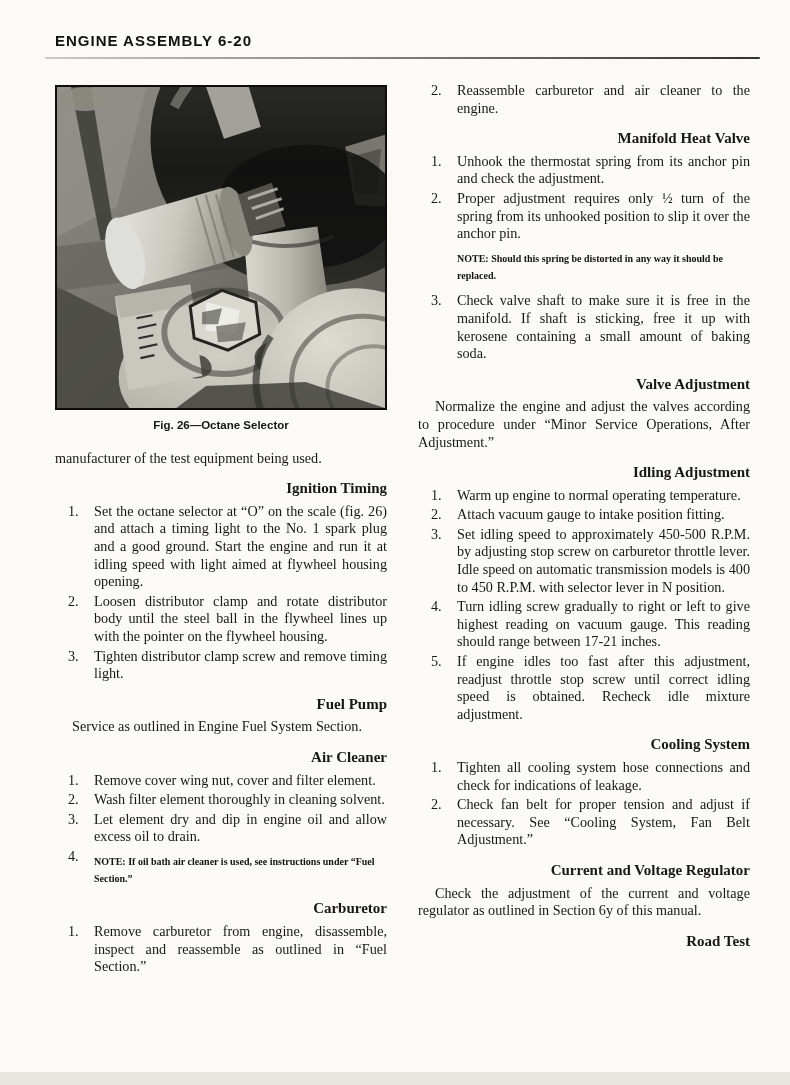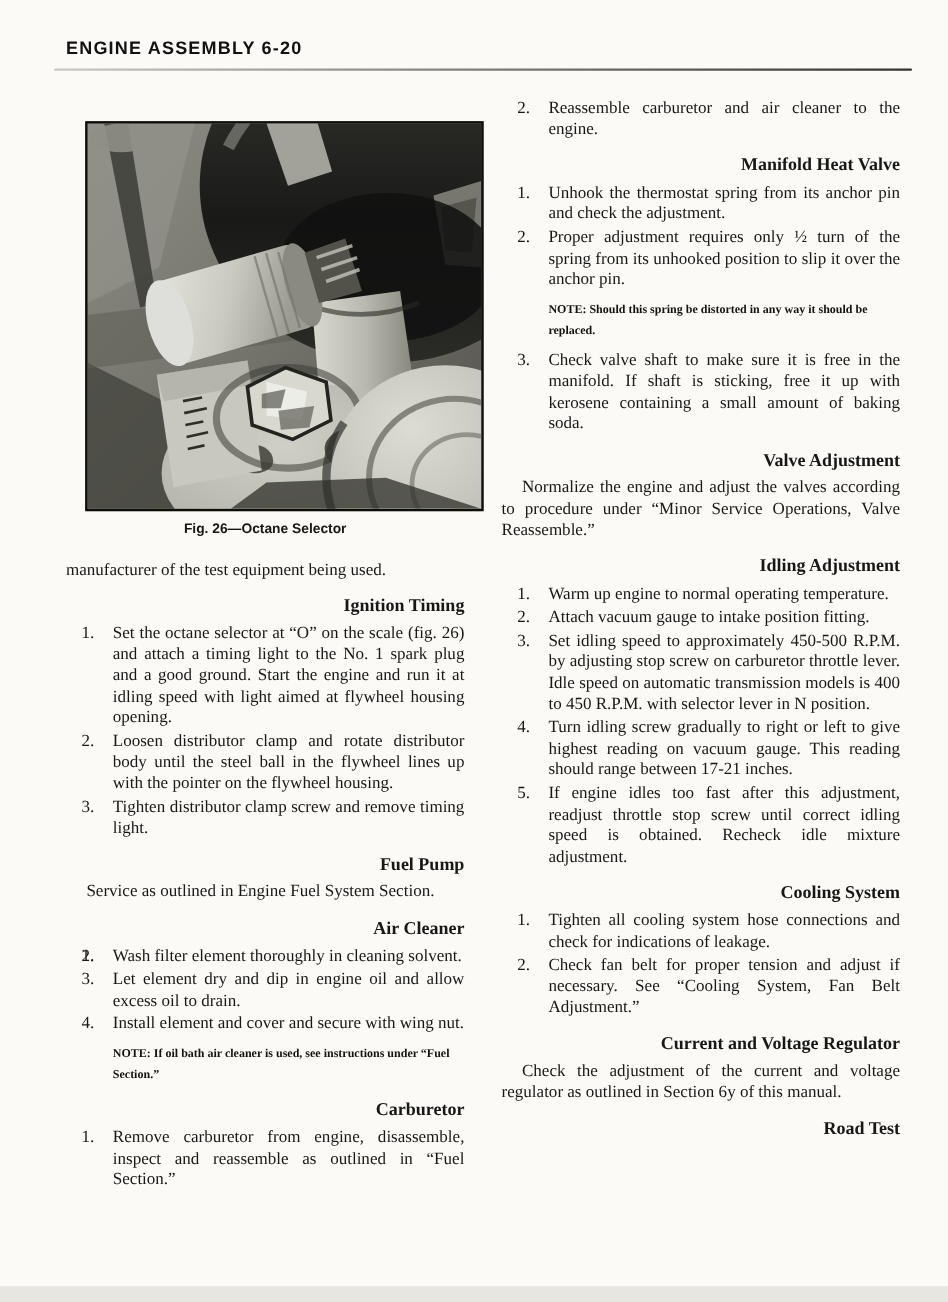--- a/index.html
+++ b/index.html
@@ -19,21 +19,21 @@
     color:#111;
   }
   .header-rule{
     position:absolute;left:45px;top:57px;width:715px;height:2px;
     background:linear-gradient(90deg, rgba(60,60,55,.25), rgba(35,35,30,.55) 45%, rgba(15,15,12,.85));
     border-radius:1px;
   }
   .col{position:absolute;width:332px;font-size:14.2px;line-height:17.6px;text-align:justify;}
   .col.left{left:55px;top:85px;}
   .col.right{left:418px;top:82px;}
-  figure{margin:16px;}
+  figure{margin:0;}
   .photo-frame{
     width:328px;height:321px;
     border:2px solid #0d0d0b;
     box-sizing:content-box;
     background:#7b7b74;
   }
   .photo-frame svg{display:block;width:100%;height:100%;}
   figcaption{
     margin-top:7px;
     text-align:center;
@@ -187,32 +187,32 @@
       <span class="num">3.</span>
       <span>Tighten distributor clamp screw and remove timing light.</span>
     </div>
 
     <h3>Fuel Pump</h3>
     <p class="body">Service as outlined in Engine Fuel System Section.</p>
 
     <h3>Air Cleaner</h3>
     <div class="item">
       <span class="num">1.</span>
+      <span>Remove cover wing nut, cover and filter element.</span>
     </div>
     <div class="item">
       <span class="num">2.</span>
       <span>Wash filter element thoroughly in cleaning solvent.</span>
     </div>
     <div class="item">
       <span class="num">3.</span>
       <span>Let element dry and dip in engine oil and allow excess oil to drain.</span>
     </div>
     <div class="item">
       <span class="num">4.</span>
-      <span>Install element and cover and secure with wing nut.</span>
     </div>
     <p class="note">NOTE: If oil bath air cleaner is used, see instructions under “Fuel Section.”</p>
 
     <h3>Carburetor</h3>
     <div class="item">
       <span class="num">1.</span>
       <span>Remove carburetor from engine, disassemble, inspect and reassemble as outlined in “Fuel Section.”</span>
     </div>
   </div>
 
@@ -232,21 +232,21 @@
       <span class="num">2.</span>
       <span>Proper adjustment requires only ½ turn of the spring from its unhooked position to slip it over the anchor pin.</span>
     </div>
     <p class="note">NOTE: Should this spring be distorted in any way it should be replaced.</p>
     <div class="item">
       <span class="num">3.</span>
       <span>Check valve shaft to make sure it is free in the manifold. If shaft is sticking, free it up with kerosene containing a small amount of baking soda.</span>
     </div>
 
     <h3>Valve Adjustment</h3>
-    <p class="body">Normalize the engine and adjust the valves according to procedure under “Minor Service Operations, Valve Reassemble.”</p>
+    <p class="body">Normalize the engine and adjust the valves according to procedure under “Minor Service Operations, After Adjustment.”</p>
 
     <h3>Idling Adjustment</h3>
     <div class="item">
       <span class="num">1.</span>
       <span>Warm up engine to normal operating temperature.</span>
     </div>
     <div class="item">
       <span class="num">2.</span>
       <span>Attach vacuum gauge to intake position fitting.</span>
     </div>

